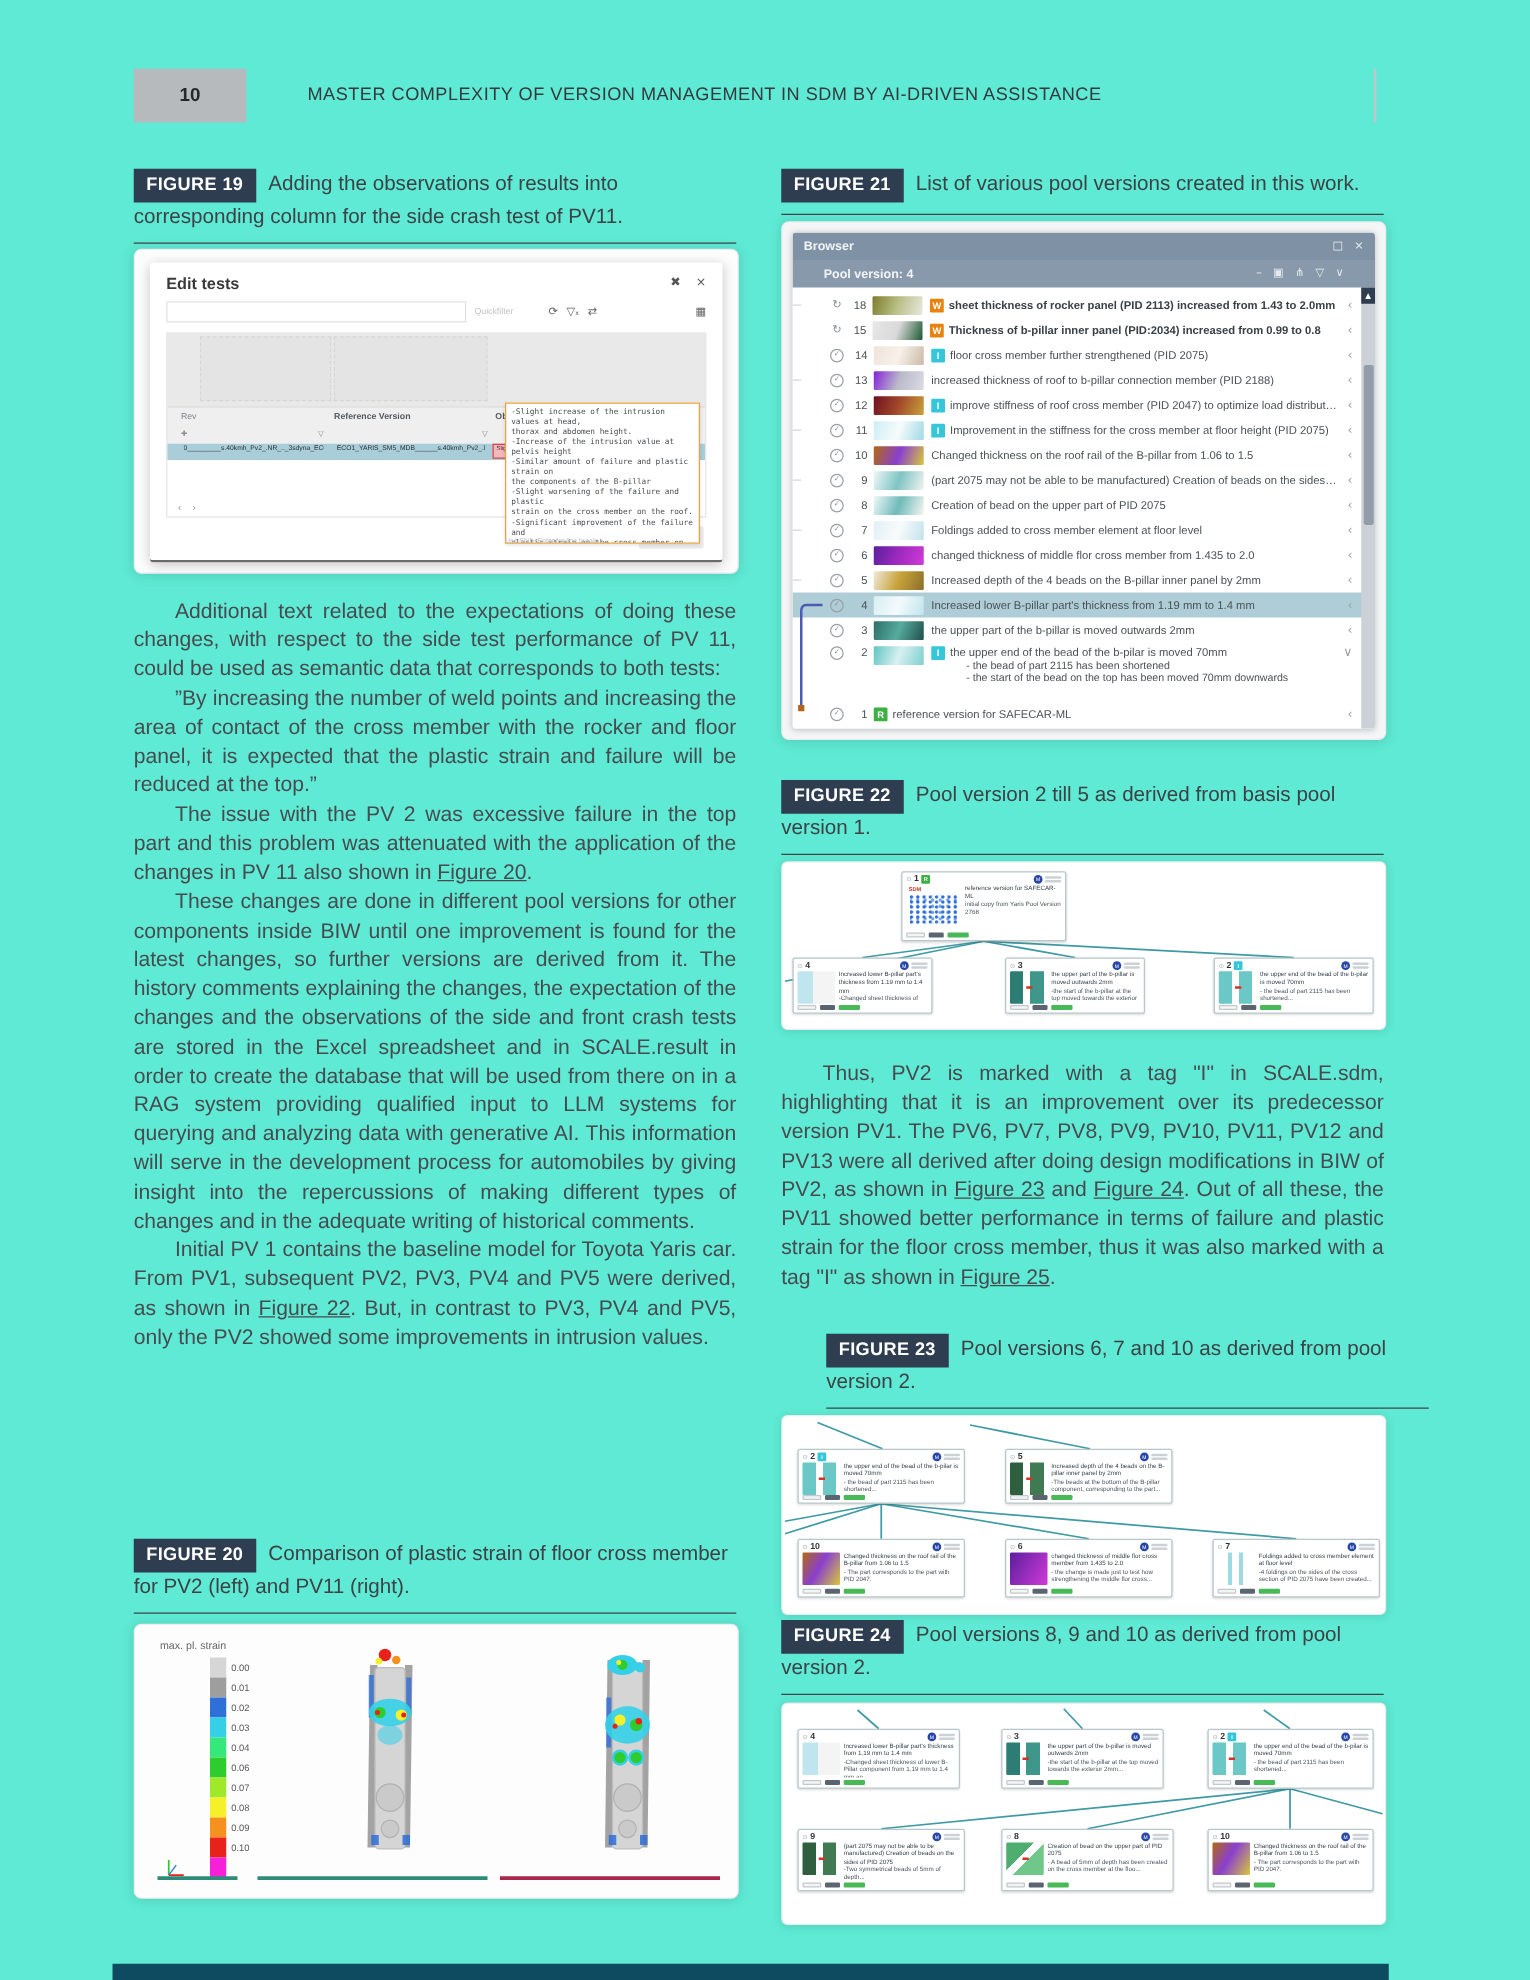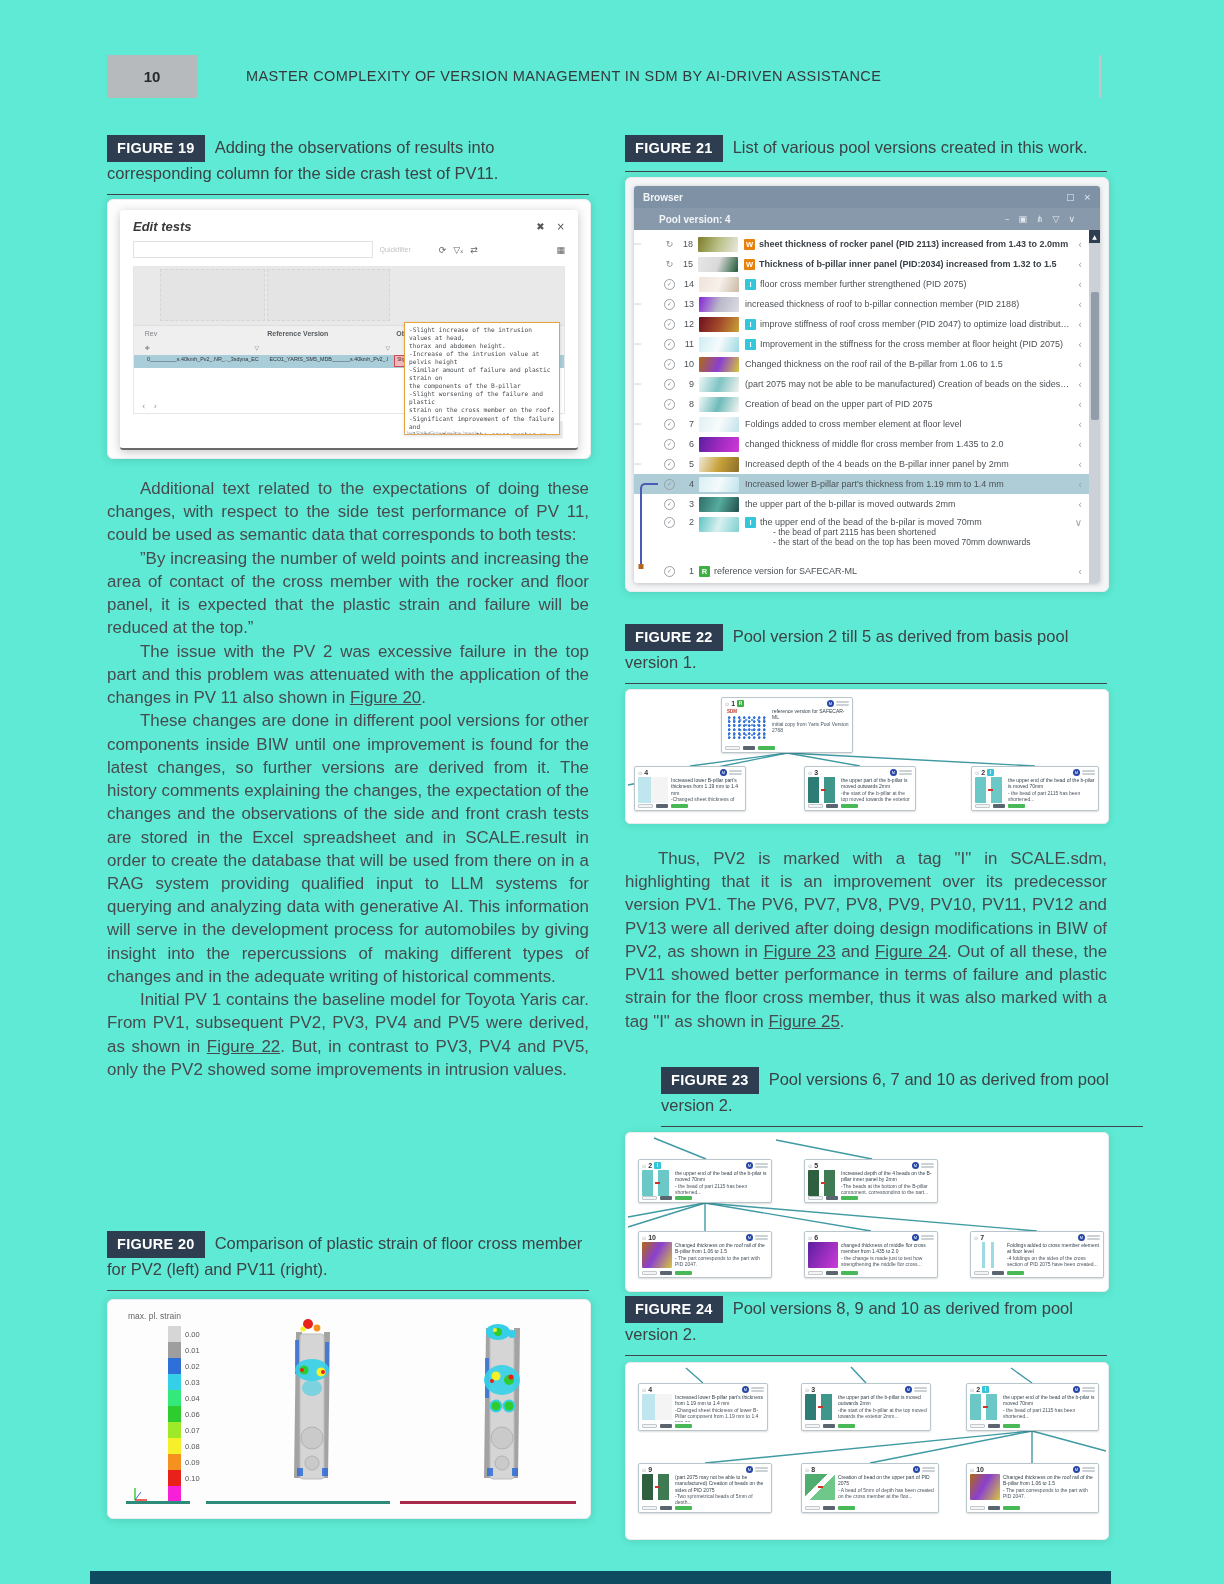--- a/index.html
+++ b/index.html
@@ -26,21 +26,21 @@
   .flink{text-decoration:underline;}
 
   
   .imgcard{position:absolute;width:482px;background:#fdfdfe;border:1px solid #ececee;border-radius:6px;
     box-shadow:0 1px 10px rgba(0,0,0,.13);}
 
   
   .dlg{position:absolute;left:12px;right:12px;top:10px;bottom:8px;background:#fff;border-radius:3px;
     box-shadow:0 2px 10px rgba(0,0,0,.22);border-bottom:2.5px solid #6a6a6a;display:flex;flex-direction:column;}
   .dlg-head{display:flex;align-items:center;padding:9px 13px 5px;}
-  .dlg-title{font-size:13px;font-weight:bold;color:#3a3a3a;flex:1;font-style:italic;}
+  .dlg-title{font-size:13px;font-weight:bold;color:#3a3a3a;flex:1;}
   .dlg-ico{font-size:10px;color:#555;margin-left:12px;}
   .dlg-tools{display:flex;align-items:center;margin:2px 13px 0;gap:7px;}
   .dlg-search{width:55%;height:15px;border:1px solid #e2e2e2;background:#fff;}
   .qf{font-size:7px;color:#c3c3c3;}
   .ti{font-size:9px;color:#666;}
   .grid{flex:1;margin:8px 13px 0;background:#efefef;border:1px solid #e6e6e6;position:relative;}
   .hdrband{position:absolute;left:0;right:0;top:0;height:40%;background:#e9e9e9;border-bottom:1px solid #dedede;}
   .hcol{position:absolute;top:4%;bottom:8%;background:#e4e4e4;border:1px dashed #d6d6d6;}
   .chdr{position:absolute;top:43%;font-size:7px;color:#7e8288;}
   .chdr.b{font-weight:bold;color:#55595e;}
@@ -370,21 +370,21 @@
             <span class="thumb" style="background: linear-gradient(110deg, rgb(124, 124, 40), rgb(185, 191, 134), rgb(233, 233, 224));"></span>
             <span class="tag tW">W</span>
             <span class="txt">sheet thickness of rocker panel (PID 2113) increased from 1.43 to 2.0mm</span>
             <span class="chev g">‹</span>
           </div>
           <div class="brow bld">
             <span class="st g sy">↻</span>
             <span class="num">15</span>
             <span class="thumb" style="background: linear-gradient(110deg, rgb(231, 231, 231), rgb(217, 217, 217), rgb(30, 90, 51));"></span>
             <span class="tag tW">W</span>
-            <span class="txt">Thickness of b-pillar inner panel (PID:2034) increased from 1.32 to 1.5</span>
+            <span class="txt">Thickness of b-pillar inner panel (PID:2034) increased from 0.99 to 0.8</span>
             <span class="chev g">‹</span>
           </div>
           <div class="brow">
             <span class="st g ck">✓</span>
             <span class="num">14</span>
             <span class="thumb" style="background: linear-gradient(110deg, rgb(239, 227, 218), rgb(247, 241, 234), rgb(203, 185, 166));"></span>
             <span class="tag tI">I</span>
             <span class="txt">floor cross member further strengthened (PID 2075)</span>
             <span class="chev g">‹</span>
           </div>

